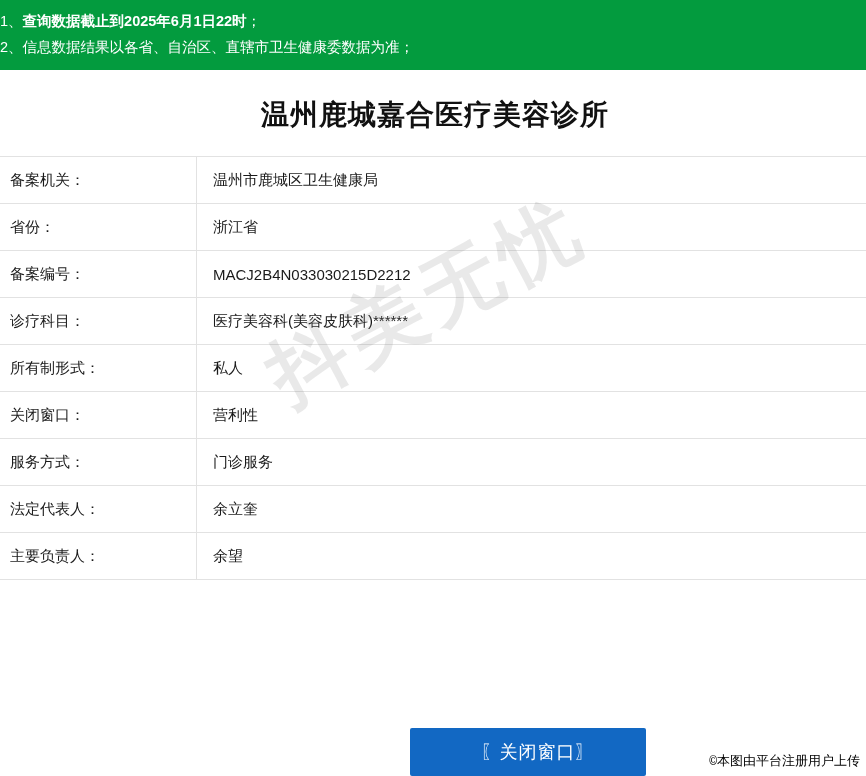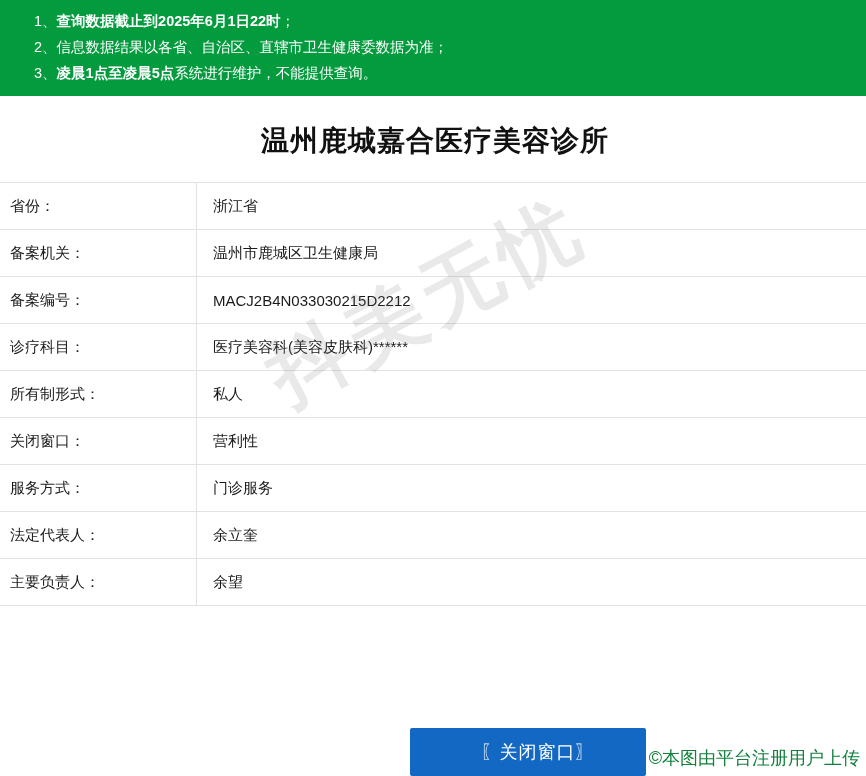--- a/index.html
+++ b/index.html
@@ -19,21 +19,20 @@
   
   .notice-banner {
     background: #039b3e;
     color: #ffffff;
     padding: 8px 0 10px 0;
     font-size: 14.5px;
     line-height: 26px;
   }
   .notice-line {
     white-space: nowrap;
-    margin-left: 34px;
   }
   .notice-num {
     font-weight: normal;
   }
   .notice-strong {
     font-weight: bold;
   }
 
   
   .title-wrap {
@@ -110,55 +109,53 @@
     font-family: "Liberation Sans", sans-serif;
     letter-spacing: 1px;
     cursor: pointer;
     border-radius: 2px;
     padding-left: 25px;
   }
   .footer-credit {
     position: absolute;
     right: 6px;
     bottom: 6px;
-    font-size: 18px;
-    color: #15803d;
+    font-size: 13px;
+    color: #000000;
     white-space: nowrap;
+    font-family: Liberation Mono, monospace;
   }
 </style>
 </head>
 <body>
 
 <div class="notice-banner">
   <div class="notice-line">
     <span class="notice-num">1、</span><span class="notice-strong">查询数据截止到</span><span class="notice-strong">2025年6月1日22时</span><span>；</span>
   </div>
   <div class="notice-line">
     <span class="notice-num">2、</span><span>信息数据结果以各省、自治区、直辖市卫生健康委数据为准；</span>
   </div>
-  <div class="notice-line">
-    <span class="notice-num">3、</span><span class="notice-strong">凌晨1点至凌晨5点</span><span>系统进行维护，不能提供查询。</span>
-  </div>
 </div>
 
 <div class="title-wrap">
   <div class="doc-title">温州鹿城嘉合医疗美容诊所</div>
 </div>
 
 <div class="watermark">抖美无忧</div>
 
 <table class="info-table">
   <tbody>
     <tr>
+      <td class="label">备案机关：</td>
+      <td class="value">温州市鹿城区卫生健康局</td>
+    </tr>
+    <tr>
       <td class="label">省份：</td>
       <td class="value">浙江省</td>
-    </tr>
-    <tr>
-      <td class="label">备案机关：</td>
-      <td class="value">温州市鹿城区卫生健康局</td>
     </tr>
     <tr>
       <td class="label">备案编号：</td>
       <td class="value">MACJ2B4N033030215D2212</td>
     </tr>
     <tr>
       <td class="label">诊疗科目：</td>
       <td class="value">医疗美容科(美容皮肤科)******</td>
     </tr>
     <tr>

